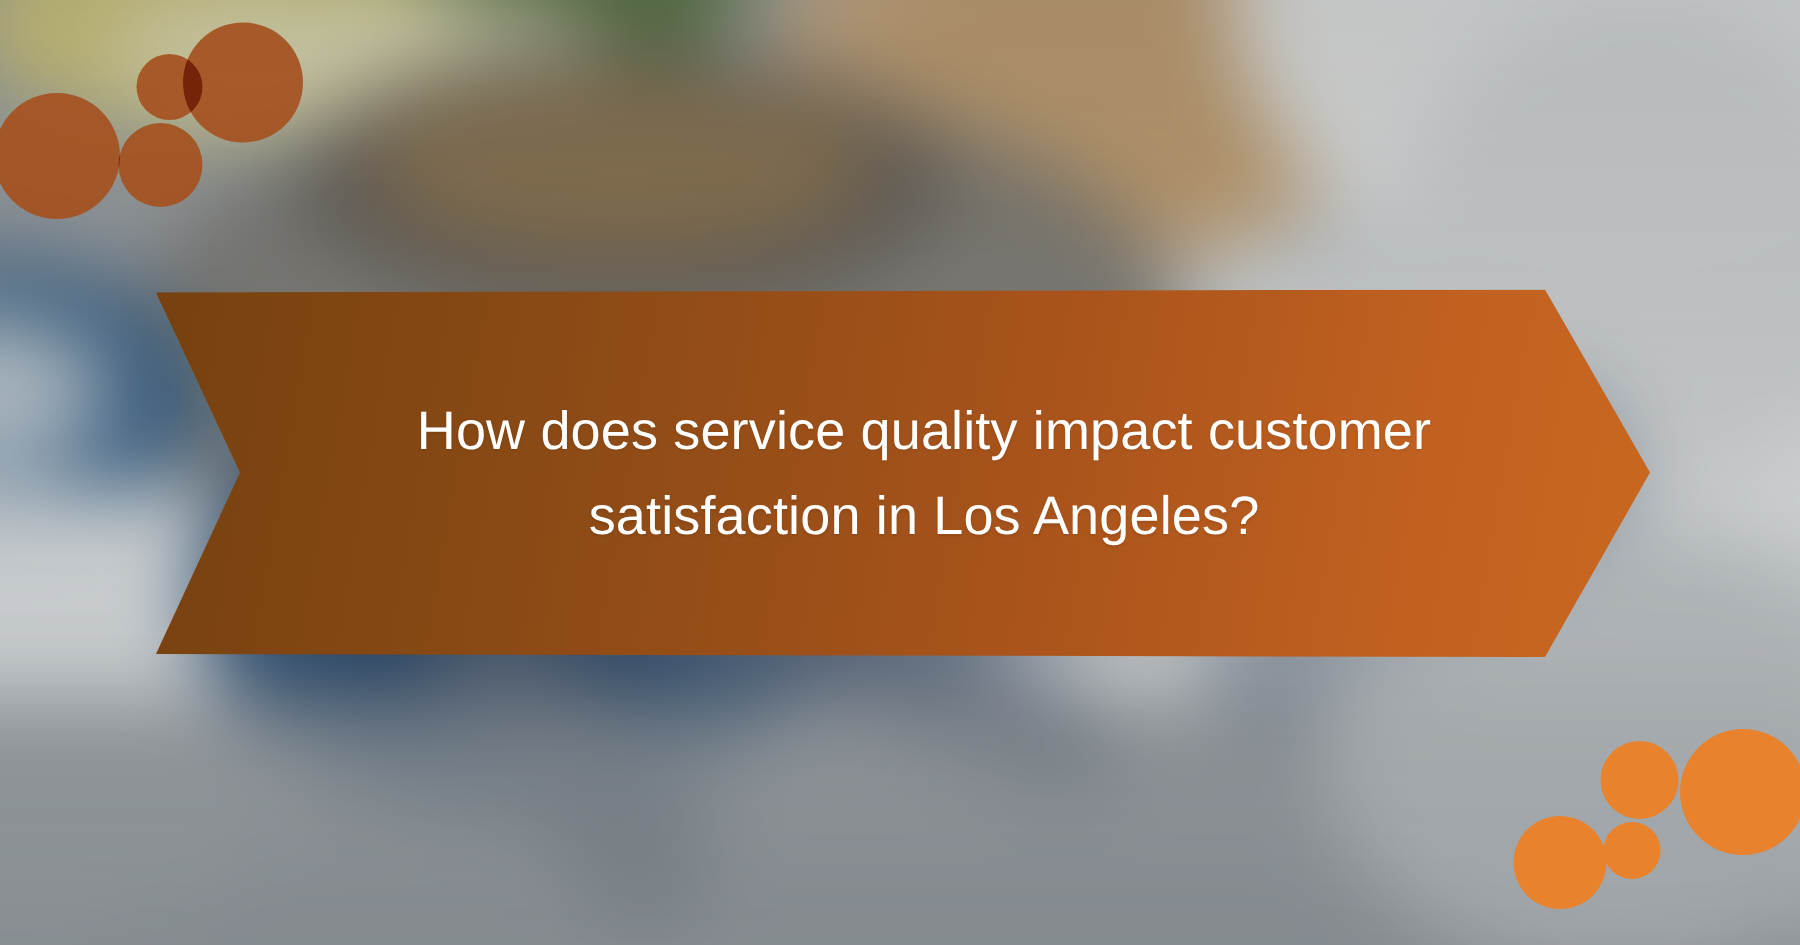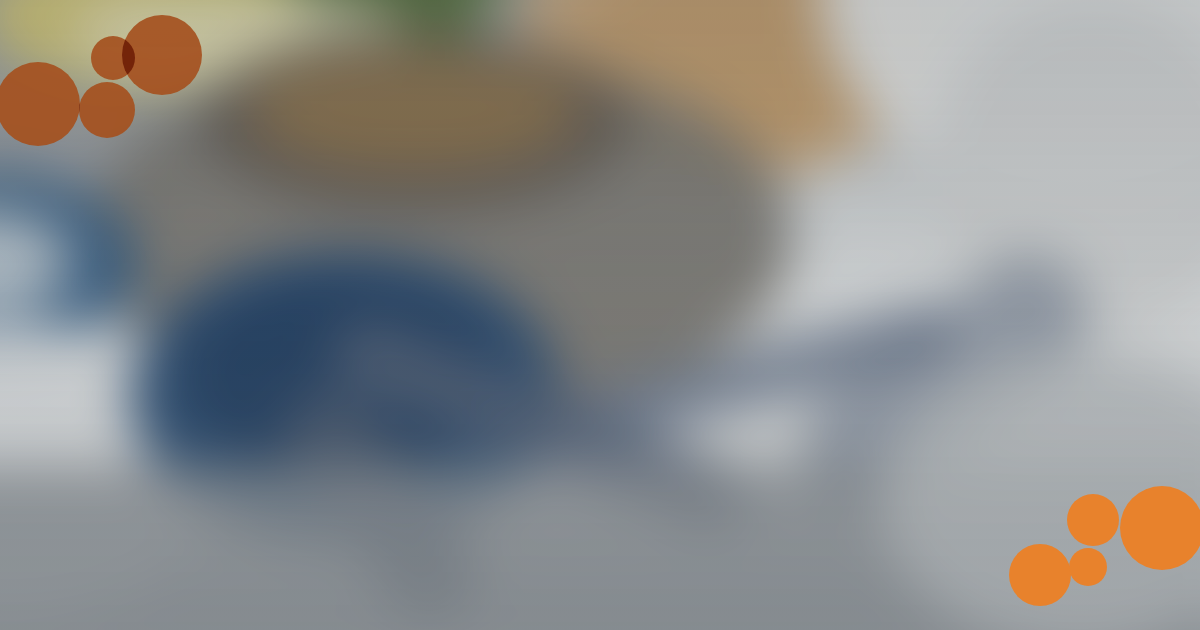--- a/index.html
+++ b/index.html
@@ -186,14 +186,19 @@
     <div class="dot" style="left:79px;  top:82px; width:56px; height:56px;"></div>
   </div>
 
   <div class="deco cluster-br">
     <div class="dot" style="left:1067px; top:494px; width:52px; height:52px;"></div>
     <div class="dot" style="left:1009px; top:544px; width:62px; height:62px;"></div>
     <div class="dot striped-s" style="left:1069px; top:548px; width:38px; height:38px;"></div>
     <div class="dot striped" style="left:1120px; top:486px; width:84px; height:84px;"></div>
   </div>
 
+  <div class="banner">
+    <div class="banner-inner">
+      <h1 class="headline">How does service quality impact customer satisfaction in Los Angeles?</h1>
+    </div>
+  </div>
 
 </div>
 
 </body></html>

